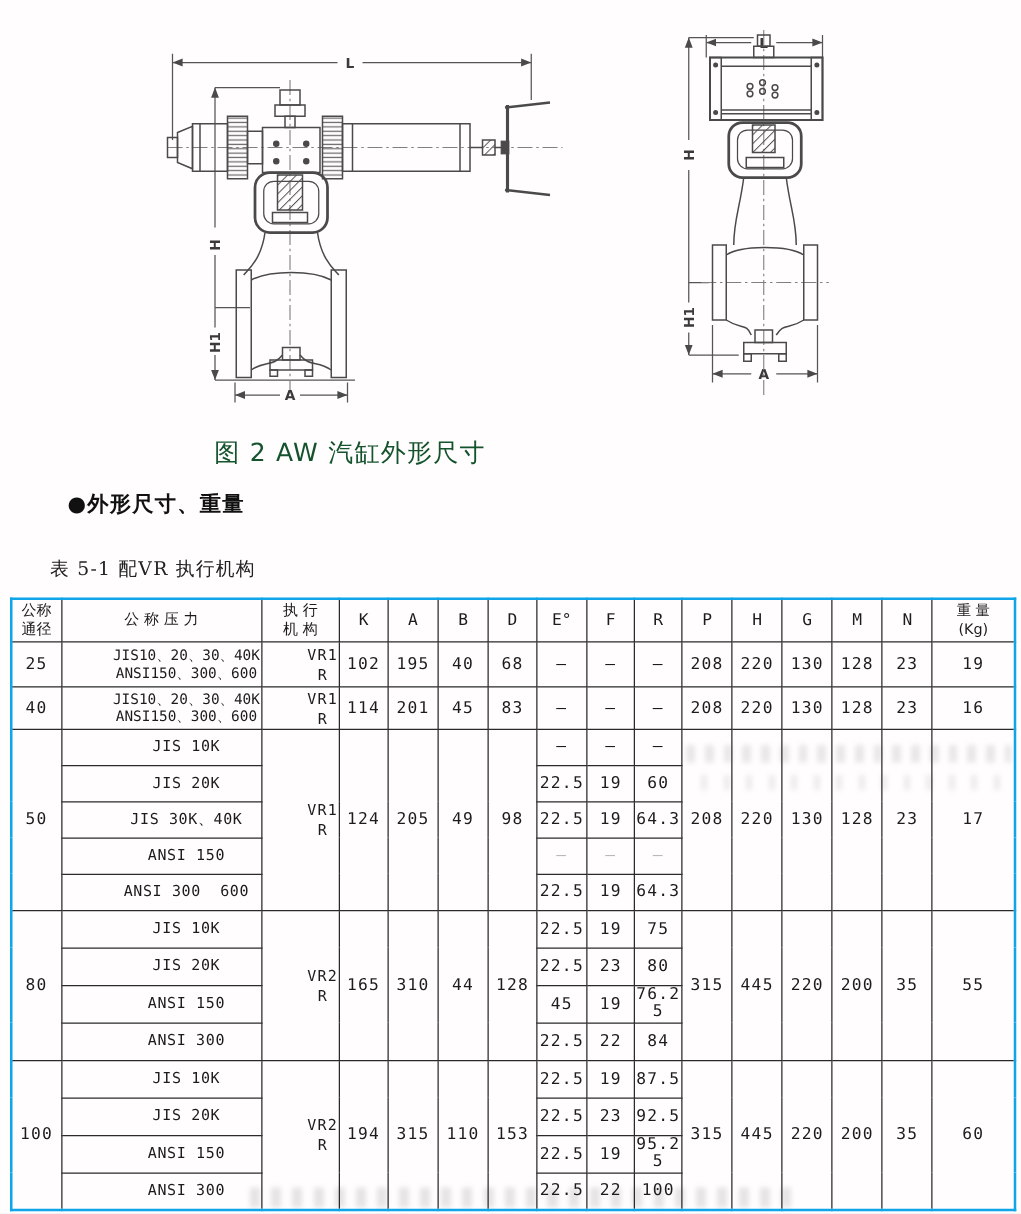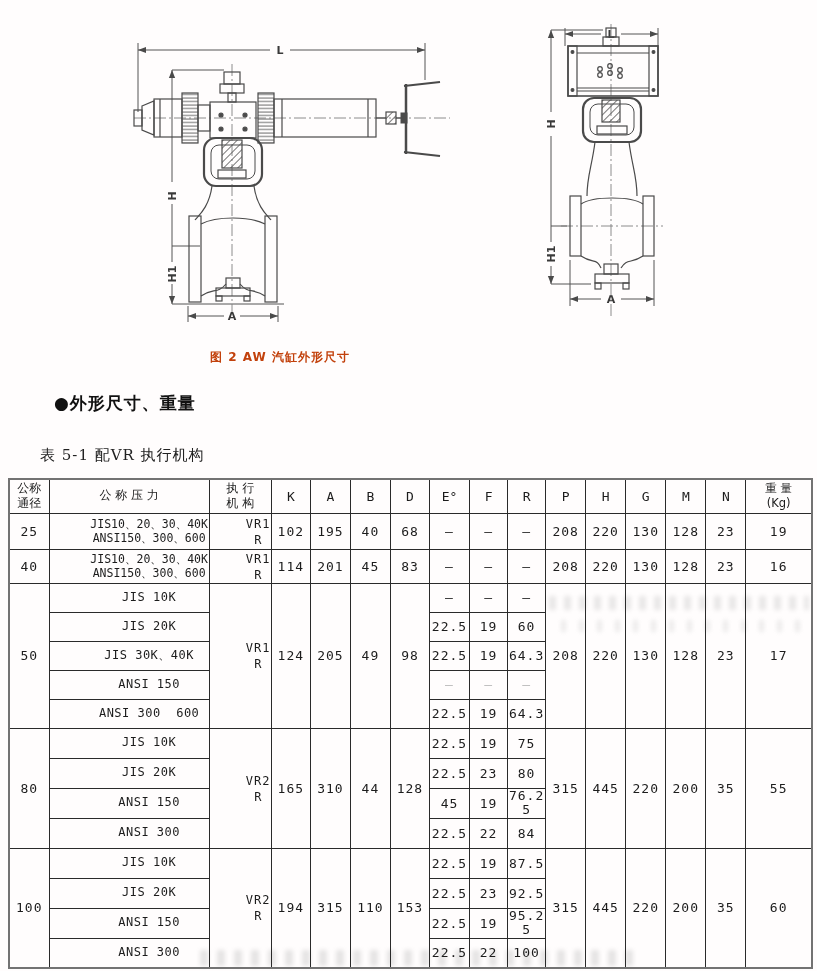--- a/index.html
+++ b/index.html
@@ -1,27 +1,27 @@
 <!DOCTYPE html>
 <html><head>
 <meta charset="utf-8">
 <style>
   html,body{margin:0;padding:0;background:#e8e8e8;}
   .page{position:relative;width:817px;height:971px;background:#fffdfd;overflow:hidden;
         font-family:"DejaVu Sans","Liberation Sans",sans-serif;color:#1c1c1c;}
   svg{position:absolute;}
   svg text{font-family:"DejaVu Sans",sans-serif;font-size:11px;font-weight:bold;fill:#3a3a3a;}
-  .caption{position:absolute;font-size:12px;font-weight:bold;color:#c2410c;text-align:center;letter-spacing:1px;}
+  .caption{position:absolute;font-size:20px;font-weight:normal;color:#14532d;text-align:center;letter-spacing:1px;}
   .cap2{left:160px;top:349px;width:240px;}
   .cap3{left:555px;top:349px;width:240px;}
   .sec-title{position:absolute;left:54px;top:392px;font-size:17px;font-weight:bold;color:#111;letter-spacing:1px;}
   .tbl-caption{position:absolute;left:40px;top:446px;font-size:15px;color:#222;
                font-family:"DejaVu Serif","Liberation Serif",serif;letter-spacing:1px;}
   table{position:absolute;left:8px;top:478px;width:805px;border-collapse:collapse;table-layout:fixed;
-        border:2px solid #737373;font-family:"DejaVu Sans Mono","Liberation Mono",monospace;background:transparent;}
+        border:2px solid #0ea5e9;font-family:"DejaVu Sans Mono","Liberation Mono",monospace;background:transparent;}
   td,th{border:1px solid #2a2a2a;text-align:center;vertical-align:middle;padding:0;overflow:hidden;
         font-weight:normal;color:#1c1c1c;}
   .ch{font-family:"DejaVu Sans","Liberation Sans",sans-serif;font-size:12px;white-space:pre-line;line-height:1.3;}
   .chw{font-size:11.5px;}
   .lh{font-size:13px;}
   .n{font-size:13px;letter-spacing:1px;}
   .p{font-family:"DejaVu Sans Mono","Liberation Mono",monospace;font-size:12px;letter-spacing:.5px;
      white-space:pre-wrap;line-height:1.3;padding-left:40px;}
   .p2{font-size:11.5px;line-height:1.25;letter-spacing:0;}
   .act{font-size:12px;letter-spacing:1px;padding-left:36px;}

